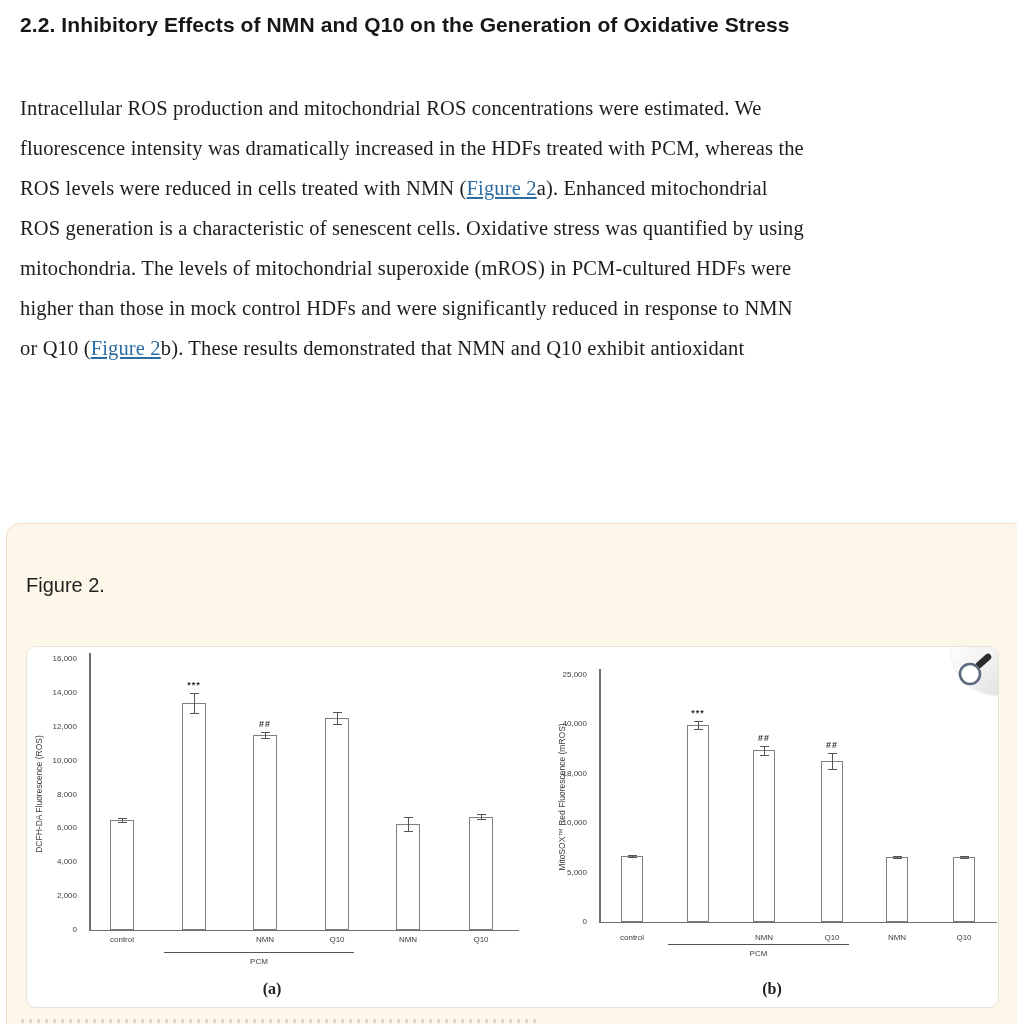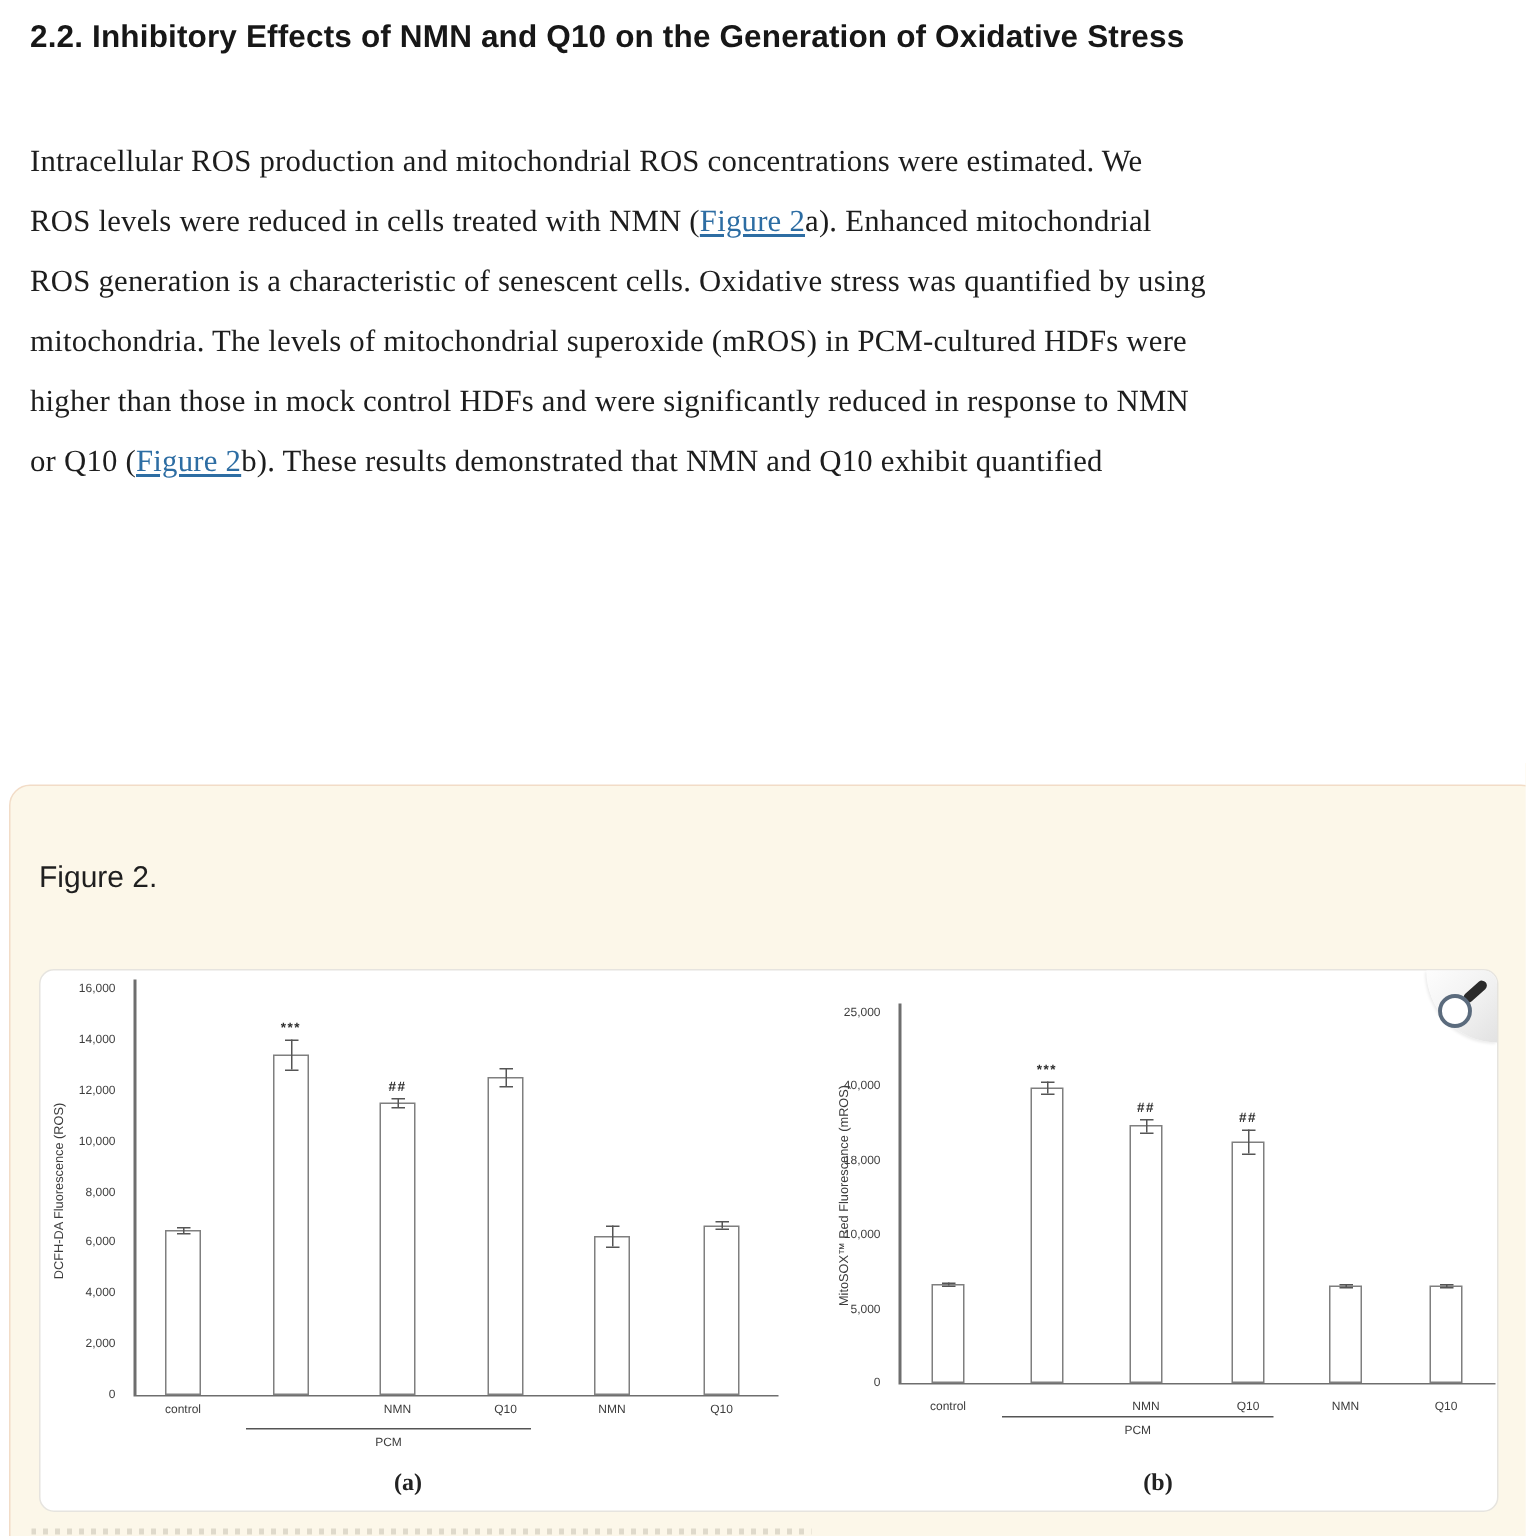--- a/index.html
+++ b/index.html
@@ -49,25 +49,26 @@
     background:repeating-linear-gradient(90deg,#cfcabb 0 3px,transparent 3px 8px);
   }
 </style>
 </head>
 <body>
 
 <div class="section-heading">2.2. Inhibitory Effects of NMN and Q10 on the Generation of Oxidative Stress</div>
 
 <div class="body-paragraph" id="paragraph">
     <div class="body-line">Intracellular ROS production and mitochondrial ROS concentrations were estimated. We</div>
+    <div class="body-line">fluorescence intensity was dramatically increased in the HDFs treated with PCM, whereas the</div>
     <div class="body-line"><span>ROS levels were reduced in cells treated with NMN (</span><a class="fig-link">Figure 2</a><span>a). Enhanced mitochondrial</span></div>
     <div class="body-line">ROS generation is a characteristic of senescent cells. Oxidative stress was quantified by using</div>
     <div class="body-line">mitochondria. The levels of mitochondrial superoxide (mROS) in PCM-cultured HDFs were</div>
     <div class="body-line">higher than those in mock control HDFs and were significantly reduced in response to NMN</div>
-    <div class="body-line"><span>or Q10 (</span><a class="fig-link">Figure 2</a><span>b). These results demonstrated that NMN and Q10 exhibit quantified</span></div>
+    <div class="body-line"><span>or Q10 (</span><a class="fig-link">Figure 2</a><span>b). These results demonstrated that NMN and Q10 exhibit antioxidant</span></div>
   </div>
 
 <div class="figure-box">
   <div class="figure-label">Figure 2.</div>
   <div class="figure-panel">
     <div class="chart-layer" id="chart-layer">
         <div style="left: 62px; top: 6px; width: 1.6px; height: 277px; background: rgb(110, 110, 110); font-family: &quot;Liberation Sans&quot;, sans-serif;"></div>
         <div style="left: 62px; top: 283px; width: 430px; height: 1.2px; background: rgb(110, 110, 110); font-family: &quot;Liberation Sans&quot;, sans-serif;"></div>
         <div style="left: 10px; top: 278px; width: 46px; text-align: right; font-size: 8px; color: rgb(61, 61, 61); padding-right: 6px; box-sizing: border-box; font-family: &quot;Liberation Sans&quot;, sans-serif;">0</div>
         <div style="left: 10px; top: 244.125px; width: 46px; text-align: right; font-size: 8px; color: rgb(61, 61, 61); padding-right: 6px; box-sizing: border-box; font-family: &quot;Liberation Sans&quot;, sans-serif;">2,000</div>

